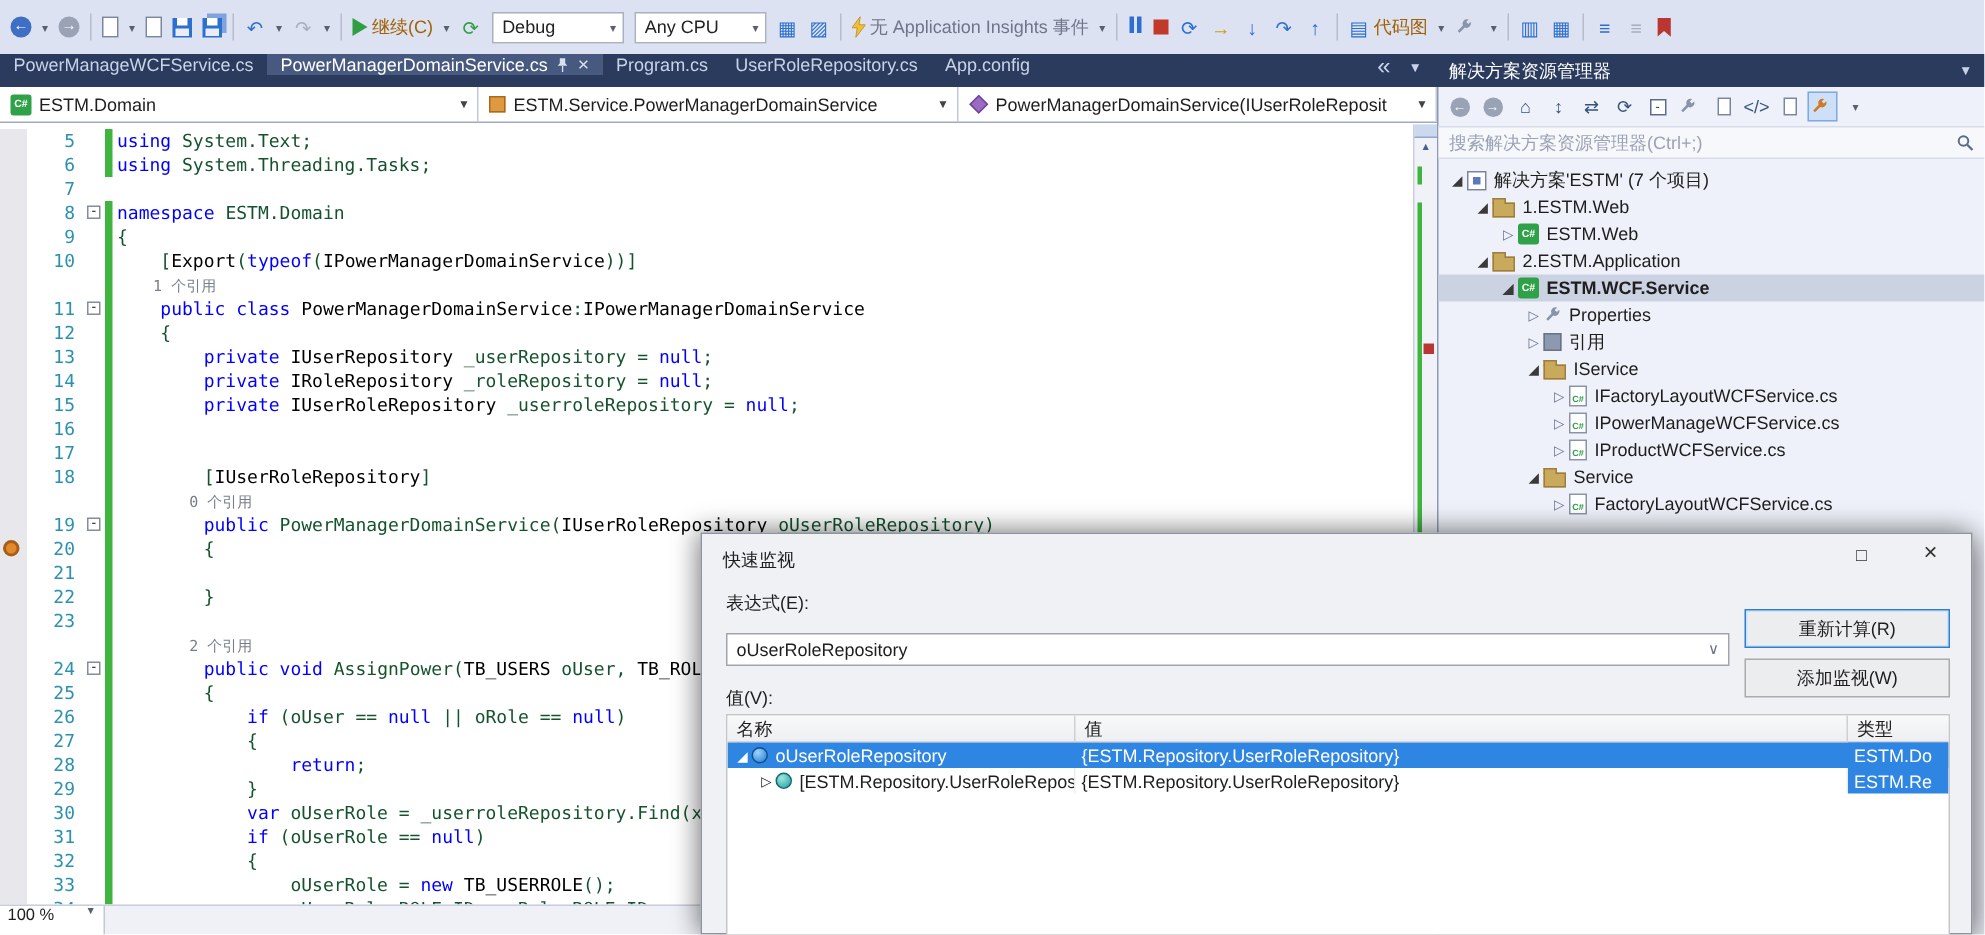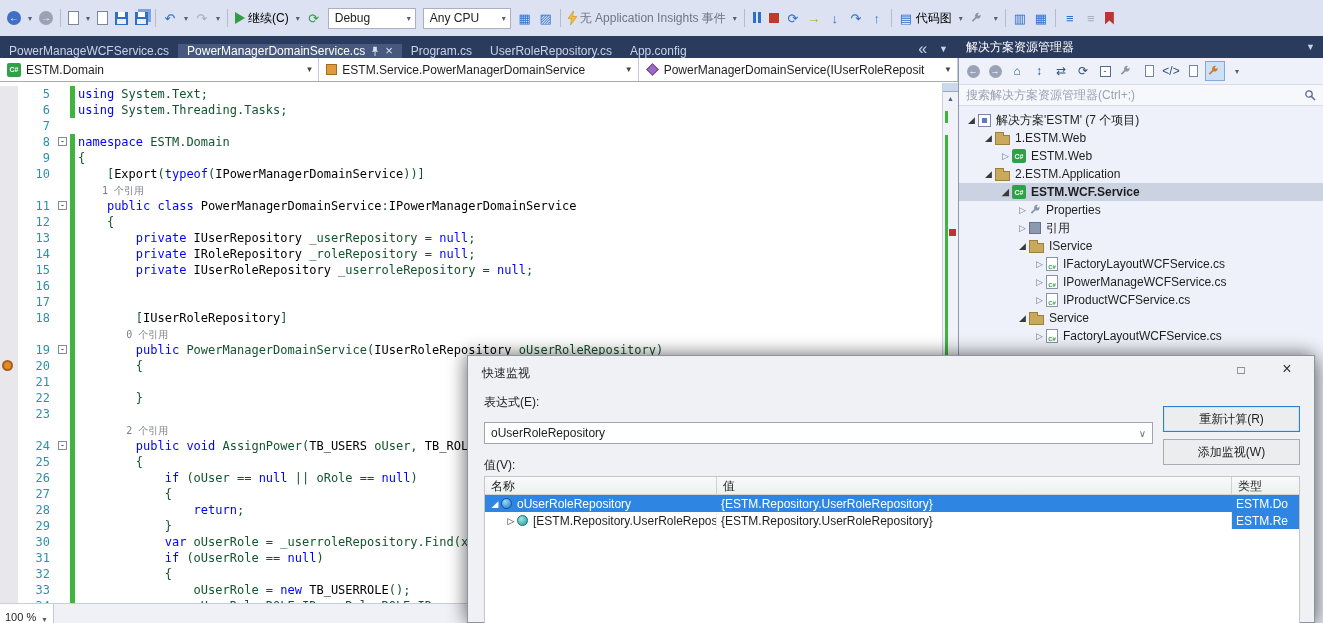--- a/index.html
+++ b/index.html
@@ -2,21 +2,21 @@
 <html><head>
 <meta charset="utf-8">
 <style>
   *{box-sizing:border-box;margin:0;padding:0}
   html,body{width:1323px;height:623px;overflow:hidden;background:#fff;
     font-family:"Liberation Sans",sans-serif;position:relative}
   
   #toolbar{position:absolute;left:0;top:0;width:1323px;height:36px;background:#DCE2F1;
     display:flex;align-items:center;padding:0 4px;gap:1px;overflow:hidden}
   .tbtn{display:inline-flex;align-items:center;gap:3px;padding:2px 3px;height:24px}
-  .tlabel{font-size:12px;color:#000000;white-space:nowrap}
+  .tlabel{font-size:12px;color:#a16207;white-space:nowrap}
   .tbtn.muted .tlabel{color:#6F7689}
   .tsep{width:1px;height:18px;background:#B6BCCC;margin:0 3px;flex:none}
   .tcombo{display:inline-flex;align-items:center;justify-content:space-between;width:88px;height:21px;
     background:#fff;border:1px solid #A9B0C2;padding:0 4px 0 6px;font-size:12px;color:#222;margin:0 3px;flex:none}
   .cir{width:14px;height:14px;border-radius:50%;color:#fff;font-size:10px;line-height:14px;text-align:center;display:inline-block}
   .cblue{background:#3F6FC4}.cgray{background:#9AA3B5}
   .caret{font-size:8px;color:#57606E}
   .g{display:inline-block;width:14px;text-align:center;font-size:13px;line-height:15px}
   .cblu{color:#2D6FCE}.cdis{color:#A8AEBC}.cgreen{color:#2F9E44}.cgold{color:#C8A018}
   .i-doc{width:11px;height:14px;background:#fff;border:1px solid #7A86A0;display:inline-block}
@@ -27,21 +27,21 @@
   .i-fl2{box-shadow:3px -3px 0 #7FA3DC}
   .i-play{width:0;height:0;border-left:10px solid #2F9E44;border-top:6px solid transparent;border-bottom:6px solid transparent;display:inline-block}
   .i-pause i{display:inline-block;width:3px;height:11px;background:#2D6FCE;margin:0 1px}
   .i-stop{width:10px;height:10px;background:#C0392B;display:inline-block}
   .i-bookmark{width:9px;height:13px;background:#B93633;display:inline-block;
     clip-path:polygon(0 0,100% 0,100% 100%,50% 70%,0 100%)}
   .minibox{width:11px;height:11px;border:1px solid #5A6B8C;font-size:9px;line-height:8px;text-align:center;
     display:inline-block;background:#fff;color:#33415C}
   
   #tabstrip{position:absolute;left:0;top:36px;width:1323px;height:22px;background:#2A3B5E}
-  #tabs{position:absolute;left:0;top:0;width:958px;height:22px;display:flex;align-items:flex-end}
+  #tabs{position:absolute;left:0;top:0;width:958px;height:22px;display:flex;align-items:flex-start}
   .tab{display:flex;align-items:center;padding:0 9px;font-size:12px;color:#C9D3E8;gap:5px;white-space:nowrap}
   .tab.active{background:#47597E;color:#fff}
   .tclose{font-size:13px;color:#D9E2F2;line-height:12px}
   .tabs-ov{margin-left:auto;display:flex;align-items:center;gap:12px;color:#C9D3E8;padding-right:10px}
   #se-title{position:absolute;left:966px;top:0;height:22px;line-height:22px;color:#FFFFFF;font-size:12px}
   #se-title-caret{position:absolute;right:8px;top:0;height:22px;line-height:22px;color:#C9D3E8;font-size:9px}
   
   #editor{position:absolute;left:0;top:58px;width:958px;height:565px;background:#fff}
   #navbar{position:absolute;left:0;top:0;width:958px;height:24px;background:#fff;
     border-bottom:1px solid #9FA9C2;display:flex}
@@ -66,21 +66,21 @@
   .c-code{white-space:pre;padding-left:3px;color:#000}
   .kw{color:#0000FF}.ty{color:#000000}.pl{color:#14532d}.ul{text-decoration:underline}
   .cl-text{color:#7A7F8A;font-size:10px}
   #scrollmap{position:absolute;right:0;top:25px;bottom:20px;width:16px;background:#F0F2F8;border-left:1px solid #C9CEDD}
   .sm-split{position:absolute;left:0;top:0;width:100%;height:9px;background:#CBD8EE;border-bottom:1px solid #93A7CC}
   .sm-arrow{position:absolute;left:0;top:10px;width:100%;height:12px;text-align:center;font-size:7px;color:#44618F;line-height:12px}
   .sm-g1{position:absolute;left:2px;top:28px;width:3px;height:12px;background:#3FB53F}
   .sm-g2{position:absolute;left:2px;top:52px;bottom:6px;width:3px;background:#3FB53F}
   .sm-red{position:absolute;left:6px;top:146px;width:7px;height:7px;background:#B93633}
   #ebottom{position:absolute;left:0;bottom:0;width:958px;height:20px;background:#EFF1F7;border-top:1px solid #C9CEDD;display:flex}
-  #zoom{width:54px;background:#fff;border-right:1px solid #C2C8D8;display:flex;align-items:flex-end;
+  #zoom{width:70px;background:#fff;border-right:1px solid #C2C8D8;display:flex;align-items:flex-start;
     justify-content:space-between;font-size:11px;color:#1E1E1E;padding:0 5px}
   #zoom .caret{font-size:7px}
   
   #sepanel{position:absolute;left:958px;top:58px;width:365px;height:565px;background:#EEF1F9;border-left:1px solid #8E99B5}
   #se-toolbar{height:26px;display:flex;align-items:center;padding:0 4px;gap:2px}
   .sei{width:20px;height:20px;display:inline-flex;align-items:center;justify-content:center;font-size:12px;color:#34537F}
   .sei.hl{background:#CDE0F7;border:1px solid #7EAAE0}
   .cir.smc{width:13px;height:13px;font-size:9px;line-height:13px}
   #se-search{height:22px;background:#F7F8FC;border-top:1px solid #D8DCE8;border-bottom:1px solid #D8DCE8;
     display:flex;align-items:center;padding:0 7px;gap:4px}

